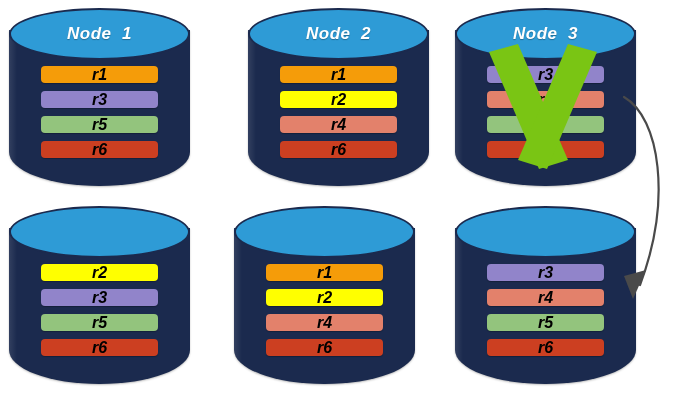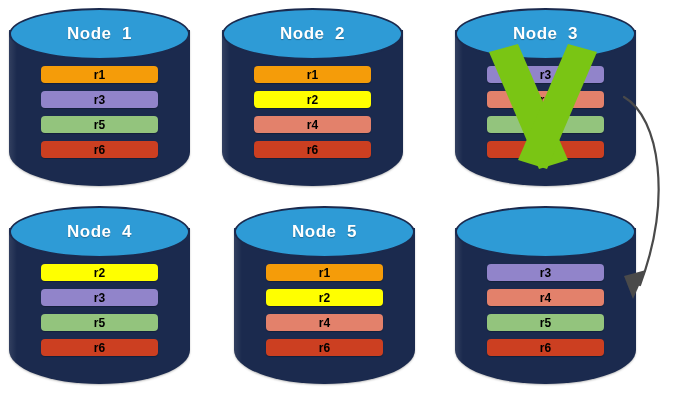--- a/index.html
+++ b/index.html
@@ -2,21 +2,21 @@
 <html><head>
 <meta charset="utf-8">
 <style>
   html,body{margin:0;padding:0;}
   body{
     width:676px;height:402px;
     background:#ffffff;
     font-family:"Liberation Sans",sans-serif;
     overflow:hidden;
   }
-  #stage{position:relative;width:632px;height:402px;}
+  #stage{position:relative;width:632px;height:402px;font-style:italic;}
 
   
   .node{position:absolute;width:181px;height:178px;}
   .cyl-body{
     position:absolute;left:0;top:22px;width:181px;height:156px;
     background:#1b2a4e;
     border-radius:0 0 90px 90px / 0 0 34px 34px;
     box-shadow:0 1px 2px rgba(0,0,0,.25);
   }
   .cyl-body::after{ 
@@ -39,21 +39,21 @@
     text-shadow:0 1px 1px rgba(0,0,0,.30);
     z-index:3;pointer-events:none;
   }
 
   
   .bars{position:absolute;left:32px;top:58px;width:117px;z-index:2;}
   .bar{
     position:relative;height:17px;margin-bottom:8px;
     border-radius:4px;
     display:flex;align-items:center;justify-content:center;
-    font-size:12px;font-weight:bold;color:#000000;
+    font-size:16px;font-weight:bold;color:#000000;
     box-shadow:0 1px 1px rgba(0,0,0,.25);
   }
   .bar:last-child{margin-bottom:0;}
 
   
   .cross{position:absolute;left:0;top:0;width:181px;height:178px;z-index:4;pointer-events:none;}
 
   
   .arrow{position:absolute;left:0;top:0;width:676px;height:402px;z-index:5;pointer-events:none;}
 </style>
@@ -67,21 +67,21 @@
     <div class="cyl-top" style="background: rgb(46, 155, 214); border-color: rgb(27, 42, 78);"></div>
     <div class="node-title">Node  1</div>
     <div class="bars">
       <div class="bar" style="background: rgb(245, 156, 9);">r1</div>
       <div class="bar" style="background: rgb(145, 132, 202);">r3</div>
       <div class="bar" style="background: rgb(147, 196, 125);">r5</div>
       <div class="bar" style="background: rgb(204, 63, 33);">r6</div>
     </div>
   </div>
 
-  <div class="node" style="left:222px;top:8px;padding-left:16px;">
+  <div class="node" style="left:248px;top:8px;padding-left:16px;">
     <div class="cyl-body" style="background: rgb(27, 42, 78);"></div>
     <div class="cyl-top" style="background: rgb(46, 155, 214); border-color: rgb(27, 42, 78);"></div>
     <div class="node-title">Node  2</div>
     <div class="bars">
       <div class="bar" style="background: rgb(245, 156, 9);">r1</div>
       <div class="bar" style="background: rgb(255, 255, 0);">r2</div>
       <div class="bar" style="background: rgb(227, 129, 107);">r4</div>
       <div class="bar" style="background: rgb(204, 63, 33);">r6</div>
     </div>
   </div>
@@ -100,33 +100,31 @@
       <g id="cross-g">
         <path id="cross-p" d="M34,44 L63,36 L113,152 L84,161 Z" fill="#7ac514"></path>
         <path id="cross-p2" d="M113,36 L142,44 L92,161 L63,152 Z" fill="#7ac514"></path>
       </g>
     </svg>
   </div>
 
   <div class="node" style="left:9px;top:206px;">
     <div class="cyl-body" style="background: rgb(27, 42, 78);"></div>
     <div class="cyl-top" style="background: rgb(46, 155, 214); border-color: rgb(27, 42, 78);"></div>
-    <div class="node-title">Node  4</div>
     <div class="bars">
       <div class="bar" style="background: rgb(255, 255, 0);">r2</div>
       <div class="bar" style="background: rgb(145, 132, 202);">r3</div>
       <div class="bar" style="background: rgb(147, 196, 125);">r5</div>
       <div class="bar" style="background: rgb(204, 63, 33);">r6</div>
     </div>
   </div>
 
   <div class="node" style="left:234px;top:206px;">
     <div class="cyl-body" style="background: rgb(27, 42, 78);"></div>
     <div class="cyl-top" style="background: rgb(46, 155, 214); border-color: rgb(27, 42, 78);"></div>
-    <div class="node-title">Node  5</div>
     <div class="bars">
       <div class="bar" style="background: rgb(245, 156, 9);">r1</div>
       <div class="bar" style="background: rgb(255, 255, 0);">r2</div>
       <div class="bar" style="background: rgb(227, 129, 107);">r4</div>
       <div class="bar" style="background: rgb(204, 63, 33);">r6</div>
     </div>
   </div>
 
   <div class="node" style="left:455px;top:206px;">
     <div class="cyl-body" style="background: rgb(27, 42, 78);"></div>

